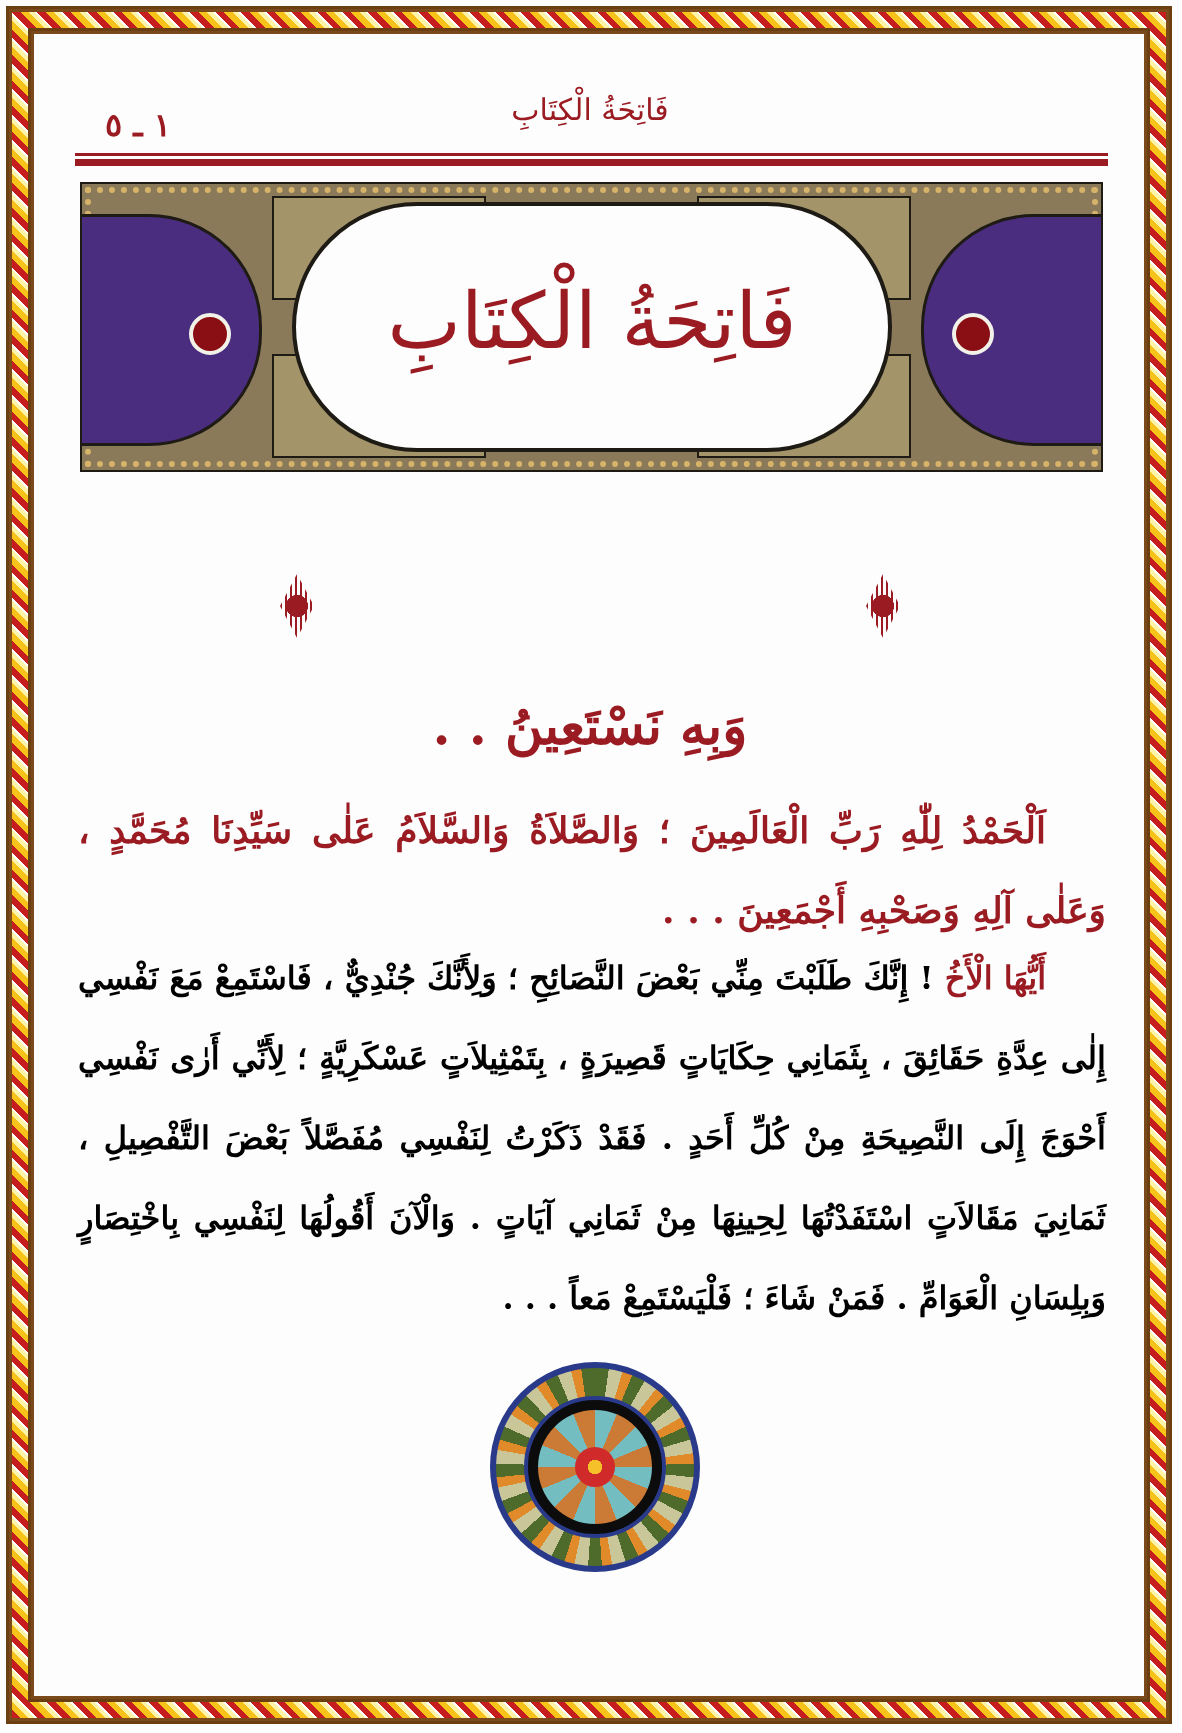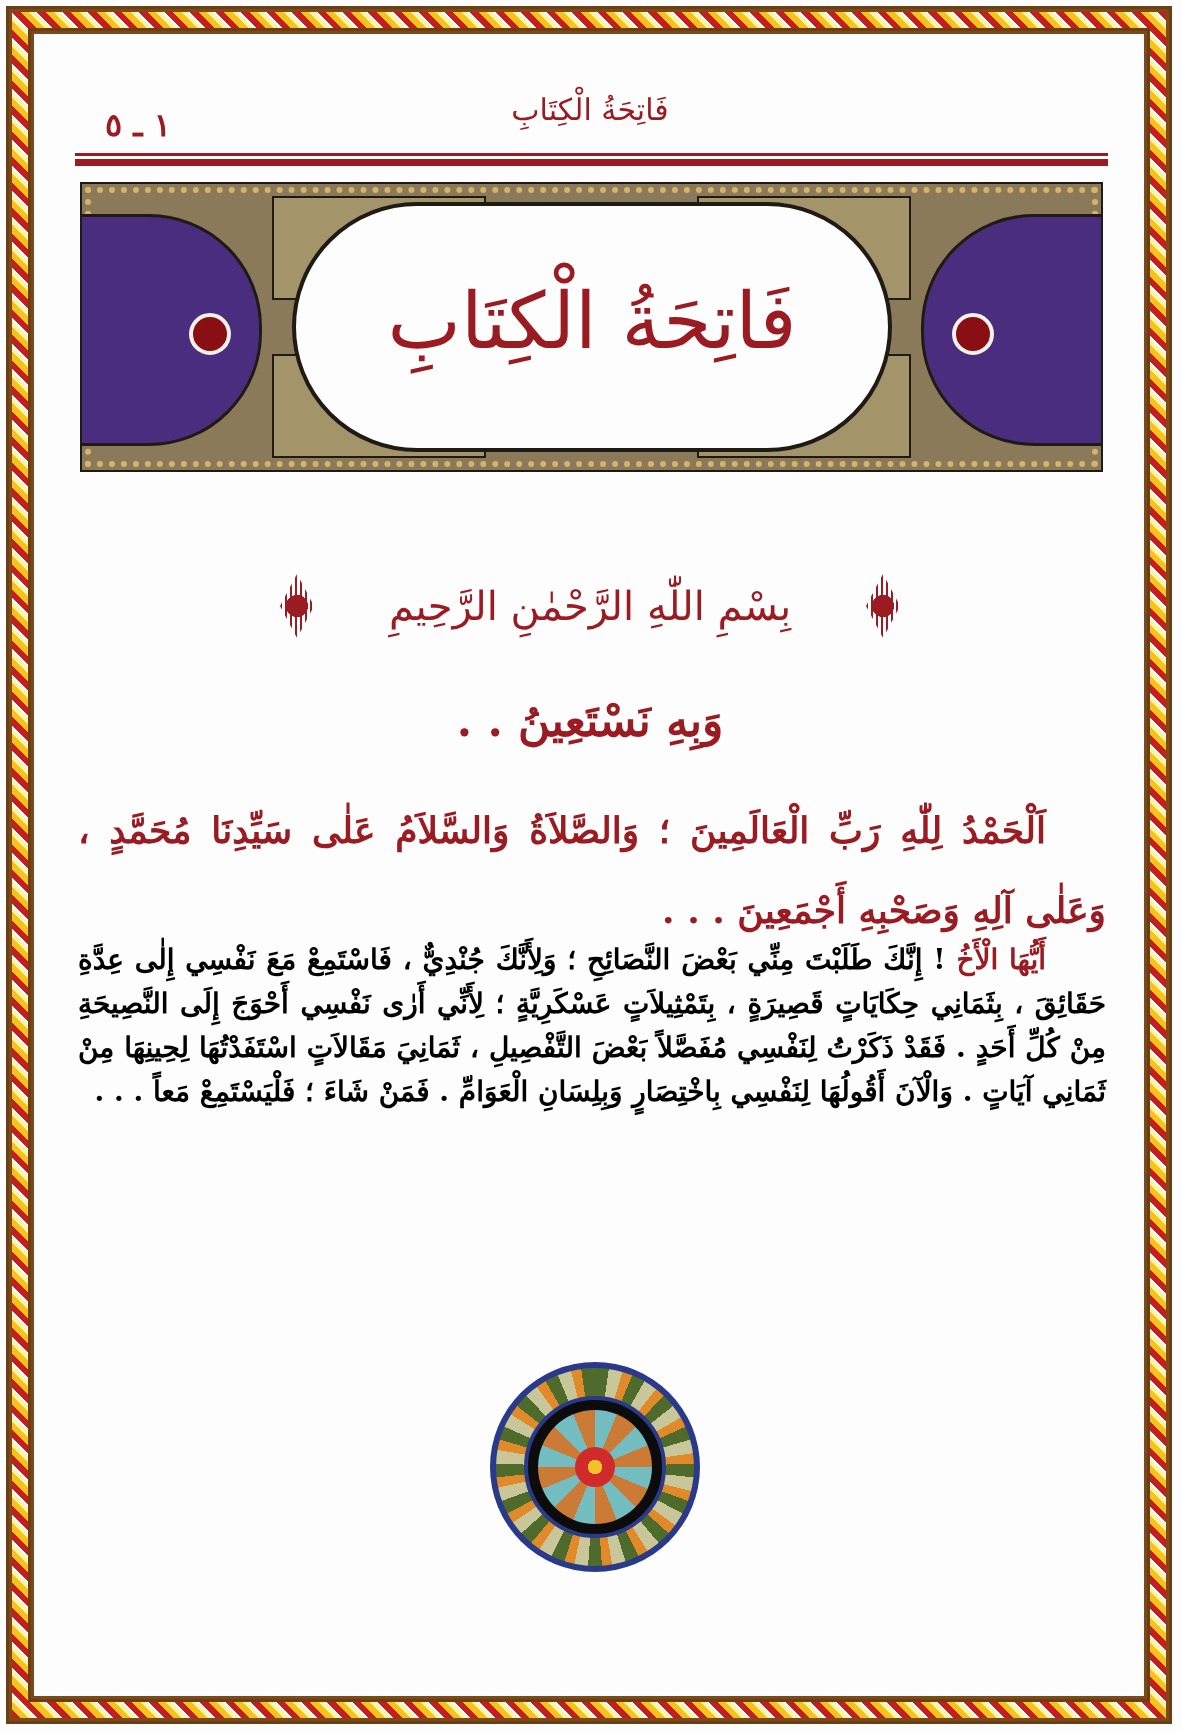--- a/index.html
+++ b/index.html
@@ -23,24 +23,24 @@
   .lobe.l{left:-6px;border-radius:0 113px 113px 0;}
   .lobe.r{right:-6px;border-radius:113px 0 0 113px;}
   .lobe-jewel{position:absolute;top:96px;width:34px;height:34px;border-radius:50%;background:#8a0f14;border:4px solid #f2f2e8;}
   .corner{position:absolute;width:210px;height:100px;background:#a4946a;border:2px solid #1e1a14;}
   .corner .flower{position:absolute;left:88px;top:24px;width:34px;height:50px;border-radius:50% 50% 40% 40%;background:#f08060;border:3px solid #1e6e7a;}
   .center-cart{position:absolute;left:210px;top:18px;width:600px;height:250px;background:#fdfdfd;border:4px solid #1e1a14;box-sizing:border-box;border-radius:125px / 125px;}
   .banner-title{position:absolute;left:0;right:0;top:70px;text-align:center;font-size:78px;direction:rtl;}
   .bism-wrap{left:280px;top:568px;width:620px;height:80px;}
   .orn{position:absolute;top:6px;width:34px;height:64px;background:radial-gradient(circle,#9b1b22 30%,transparent 31%),repeating-linear-gradient(90deg,#9b1b22 0 2px,transparent 2px 5px);clip-path:polygon(50% 0,100% 50%,50% 100%,0 50%);}
   .bism{position:absolute;left:50px;right:50px;top:0;text-align:center;font-size:40px;direction:rtl;line-height:76px;}
-  .wabihi{left:380px;top:695px;width:420px;text-align:center;font-size:44px;font-weight:bold;direction:rtl;}
+  .wabihi{left:380px;top:695px;width:420px;text-align:center;font-size:52px;font-weight:bold;direction:rtl;}
   .para{left:78px;width:1028px;direction:rtl;text-align:justify;}
   .p-red{top:790px;font-size:36px;font-weight:bold;line-height:80px;}
-  .p-black{top:938px;font-size:28px;font-weight:bold;line-height:44px;color:#000;}
+  .p-black{top:938px;font-size:32px;font-weight:bold;line-height:80px;color:#000;}
   .indent{display:inline-block;width:60px;}
   .medallion{left:490px;top:1362px;width:210px;height:210px;border-radius:50%;background:#2a3a8a;}
   .med-ring{position:absolute;inset:6px;border-radius:50%;background:repeating-conic-gradient(#4e6b2c 0 8deg,#c9c69a 8deg 16deg,#e08a2a 16deg 22deg);}
   .med-inner{position:absolute;inset:34px;border-radius:50%;background:#0c0c0c;border:4px solid #2a3a8a;}
   .med-star{position:absolute;inset:10px;border-radius:50%;background:repeating-conic-gradient(#7fd0d4 0 22.5deg,#e0873a 22.5deg 45deg);opacity:.9;}
   .med-core{position:absolute;left:50%;top:50%;width:40px;height:40px;margin:-20px 0 0 -20px;border-radius:50%;background:radial-gradient(circle,#f5c02a 25%,#d02a2a 26%);}
 </style>
 </head>
 <body>
 
@@ -77,21 +77,20 @@
   <div class="corner" style="right:190px;bottom:12px;border-radius:90px 0 0 0;">
       <div class="flower"></div>
     </div>
   <div class="center-cart">
     <div class="banner-title red">فَاتِحَةُ الْكِتَابِ</div>
   </div>
 </div>
 
 <div class="abs bism-wrap">
   <div class="orn" style="left:0"></div>
-  <div class="bism red">بِسْمِ اللّٰهِ الرَّحْمٰنِ الرَّحِيمِ</div>
   <div class="orn" style="right:0"></div>
 </div>
 
 <div class="abs wabihi red">وَبِهِ نَسْتَعِينُ . .</div>
 
 <div class="abs para p-red red">
   <span class="indent"></span><span>اَلْحَمْدُ لِلّٰهِ رَبِّ الْعَالَمِينَ ؛ وَالصَّلاَةُ وَالسَّلاَمُ عَلٰى سَيِّدِنَا مُحَمَّدٍ ، وَعَلٰى آلِهِ وَصَحْبِهِ أَجْمَعِينَ . . .</span>
 </div>
 
 <div class="abs para p-black">

